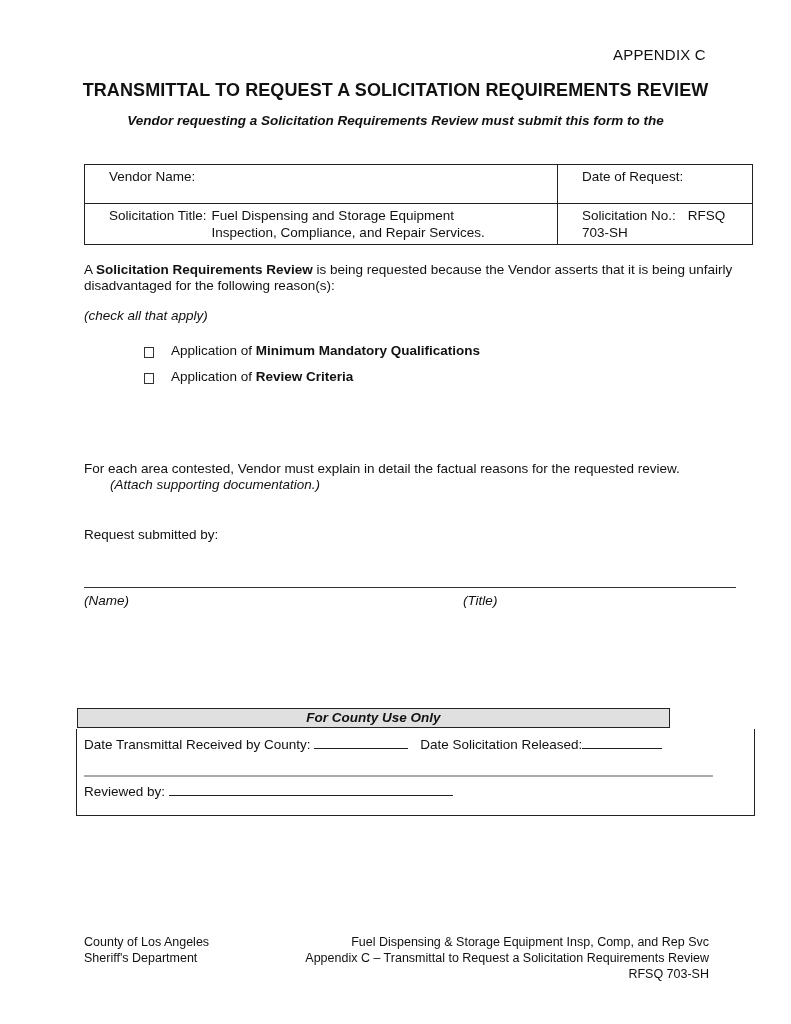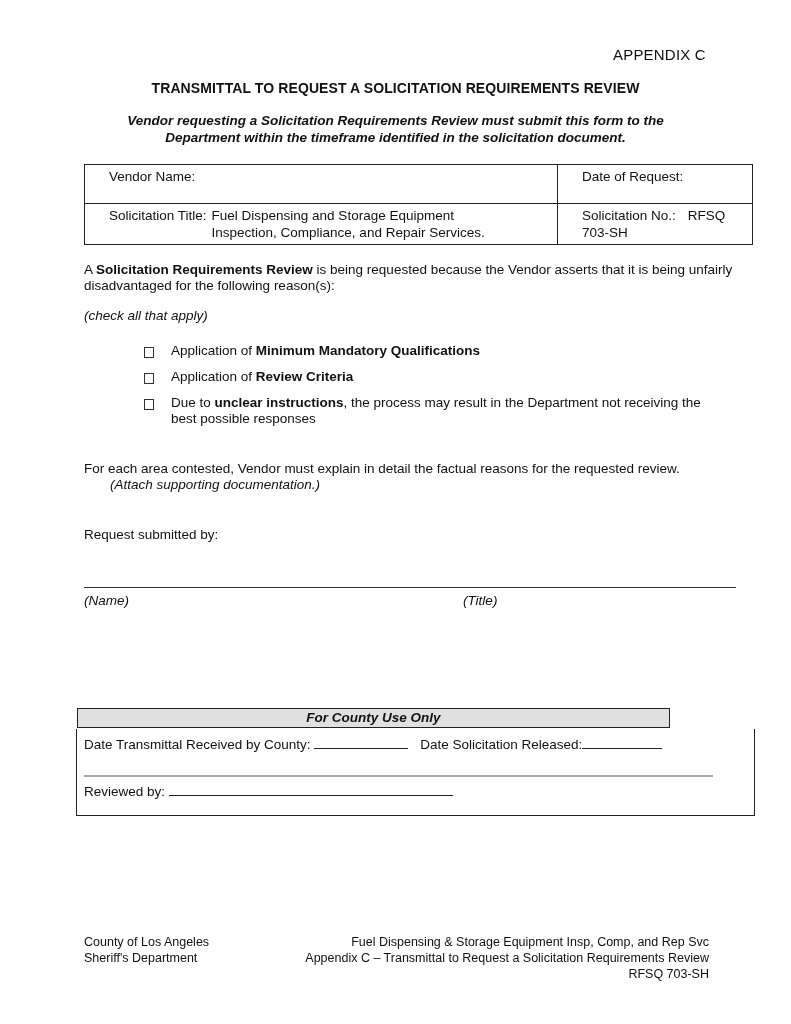--- a/index.html
+++ b/index.html
@@ -3,21 +3,21 @@
 <meta charset="utf-8">
 <style>
   html, body { margin: 0; padding: 0; background: #ffffff; }
   body {
     width: 791px; height: 1024px; position: relative; overflow: hidden;
     font-family: "Liberation Sans", sans-serif; color: #111;
     font-size: 13.5px;
   }
   .abs { position: absolute; }
   .appendix { left: 613px; top: 46px; font-size: 15px; letter-spacing: 0.2px; }
-  .main-title { left: 0; width: 791px; top: 80px; text-align: center; font-weight: bold; font-size: 14px; letter-spacing: 0.1px; }
+  .main-title { left: 0; width: 791px; top: 80px; text-align: center; font-weight: bold; font-size: 18px; letter-spacing: 0.1px; }
   .instructions { left: 0; width: 791px; top: 112px; text-align: center; font-weight: bold; font-style: italic; font-size: 13.5px; line-height: 17px; }
 
   table.info { position: absolute; left: 84px; top: 164px; width: 669px; border-collapse: collapse; }
   table.info td { border: 1.3px solid #222; vertical-align: top; padding: 3px 24px; font-size: 13.5px; line-height: 17px; }
   table.info tr.r1 td { height: 32px; }
   table.info tr.r2 td { height: 32px; }
   table.info td.left { width: 424px; }
   .sol-title-wrap { display: flex; }
   .sol-title-label { white-space: pre; }
   .sol-title-val { padding-left: 5px; }
@@ -51,21 +51,20 @@
   .footer-left { left: 84px; top: 934px; line-height: 16px; font-size: 12.5px; }
   .footer-right { left: 250px; width: 459px; top: 934px; line-height: 16px; text-align: right; font-size: 12.5px; }
 </style>
 </head>
 <body>
 
 <div class="abs appendix">APPENDIX C</div>
 <div class="abs main-title">TRANSMITTAL TO REQUEST A SOLICITATION REQUIREMENTS REVIEW</div>
 <div class="abs instructions">
   <div>Vendor requesting a Solicitation Requirements Review must submit this form to the</div>
-  <div>Department within the timeframe identified in the solicitation document.</div>
 </div>
 
 <table class="info">
   <tbody>
       <tr class="r1">
     <td class="left">
       <span>Vendor Name:</span>
       <span></span>
     </td>
     <td>
@@ -95,24 +94,20 @@
 
 <div class="abs reasons">
   <div class="reason">
     <span class="checkbox"></span>
     <span><span>Application of </span><b>Minimum Mandatory Qualifications</b><span></span></span>
   </div>
   <div class="reason">
     <span class="checkbox"></span>
     <span><span>Application of </span><b>Review Criteria</b><span></span></span>
   </div>
-  <div class="reason">
-    <span class="checkbox"></span>
-    <span><span>Due to </span><b>unclear instructions</b><span>, the process may result in the Department not receiving the best possible responses</span></span>
-  </div>
 </div>
 
 <div class="abs contest">
   <div>For each area contested, Vendor must explain in detail the factual reasons for the requested review.</div>
   <div class="note">(Attach supporting documentation.)</div>
 </div>
 
 <div class="abs submitted">Request submitted by:</div>
 <div class="abs sig-line"></div>
 <div class="abs sig-name">(Name)</div>

